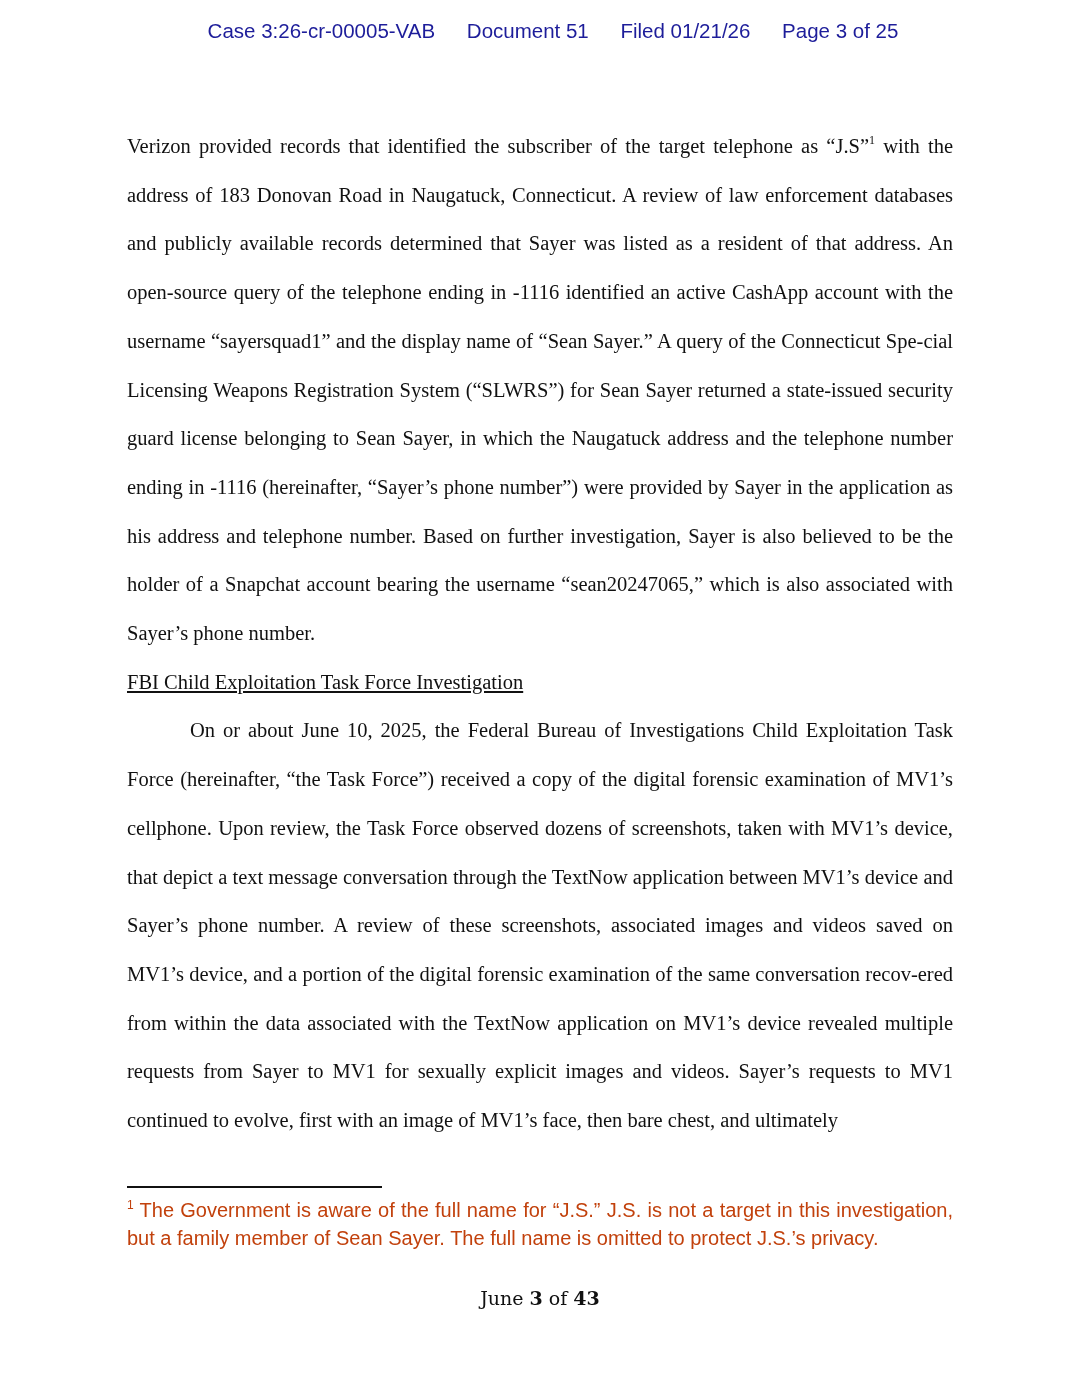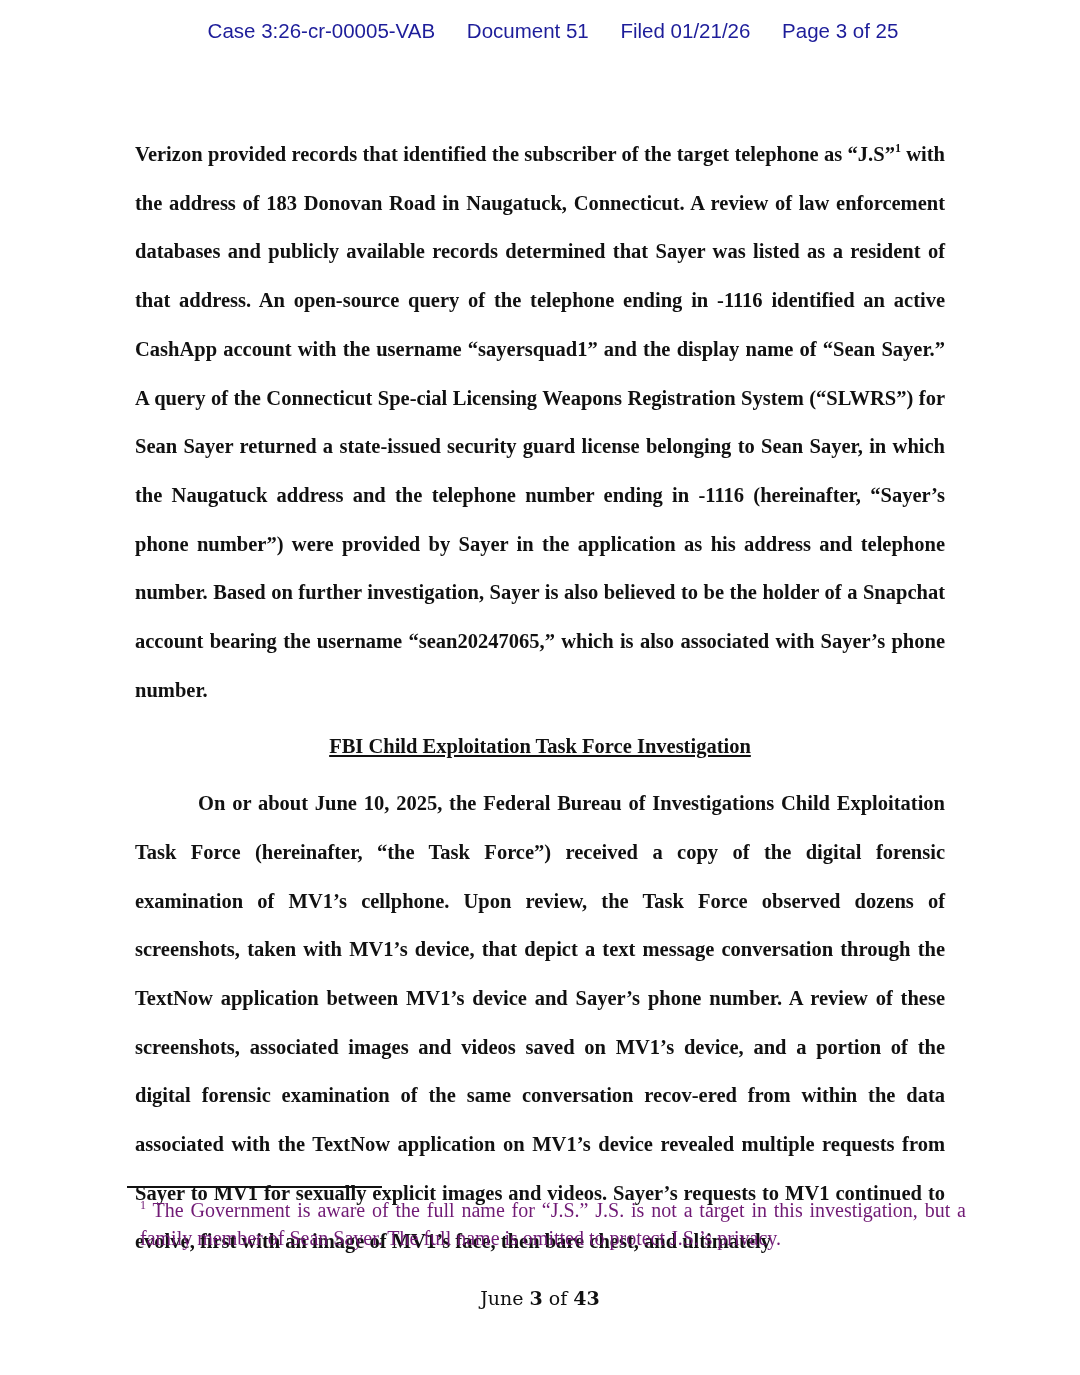--- a/index.html
+++ b/index.html
@@ -12,34 +12,34 @@
     white-space: nowrap;
     padding-left: 13px;
   }
   .header span { margin: 0 13px; }
   .body-text {
     position: absolute; left: 127px; top: 122px; width: 826px;
     font-family: "Liberation Serif", serif;
     font-size: 20.5px; line-height: 48.7px; color: #111;
     text-align: justify;
   }
-  .body-text p { margin: 8px; font-weight: bold; }
+  .body-text p { margin: 0; }
   .body-text p.indent { text-indent: 63px; }
   .heading {
-    text-align: center; text-decoration: underline;
+    text-align: left; text-decoration: underline;
     margin: 0;
   }
   sup.fnref { font-size: 12px; line-height: 0; vertical-align: 9px; }
   .fn-rule {
     position: absolute; left: 127px; top: 1186px; width: 255px; height: 2px; background: #111;
   }
   .footnote {
-    position: absolute; left: 140px; top: 1196px; width: 826px;
-    font-family: Liberation Serif, serif;
-    font-size: 20px; line-height: 28px; color: #701a75;
+    position: absolute; left: 127px; top: 1196px; width: 826px;
+    font-family: Liberation Sans, sans-serif;
+    font-size: 20px; line-height: 28px; color: #c2410c;
     text-align: justify;
   }
   .footnote sup { font-size: 12px; vertical-align: 8px; line-height: 0; }
   .page-footer {
     position: absolute; top: 1287px; left: 0; width: 1080px;
     text-align: center;
     font-family: "DejaVu Serif", serif;
     font-size: 19px; color: #111;
   }
   .page-footer b { font-weight: bold; }

